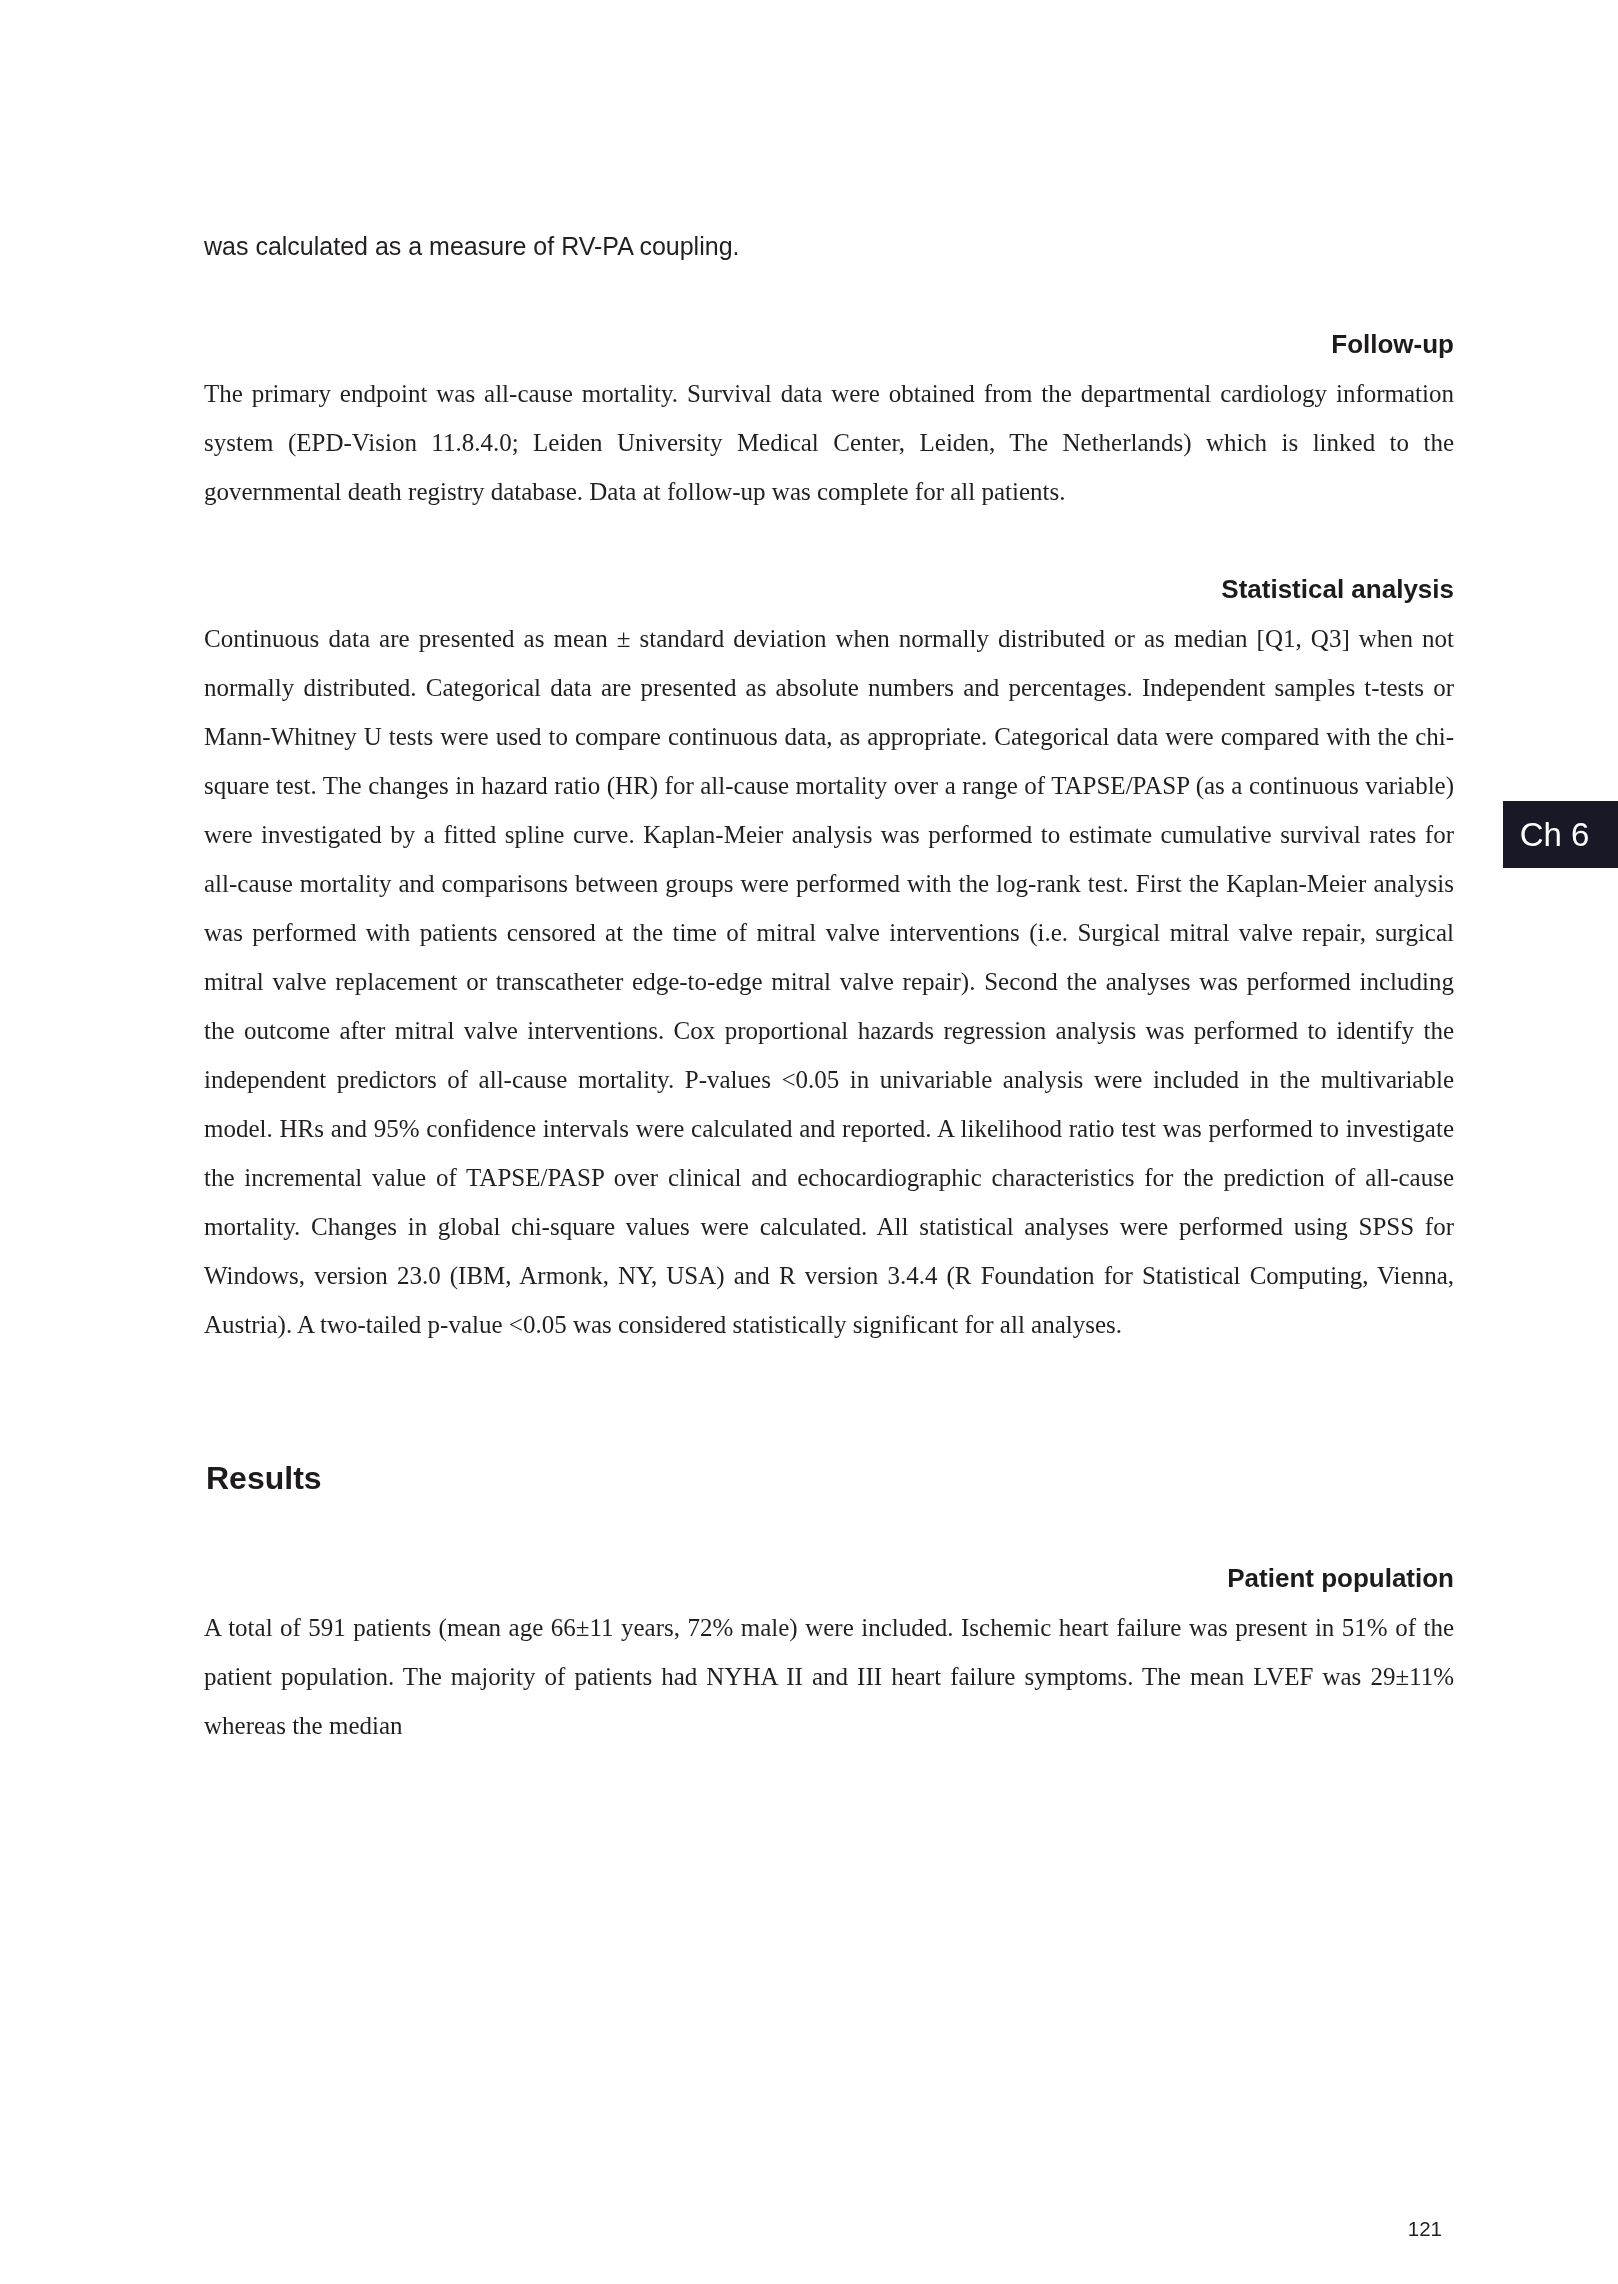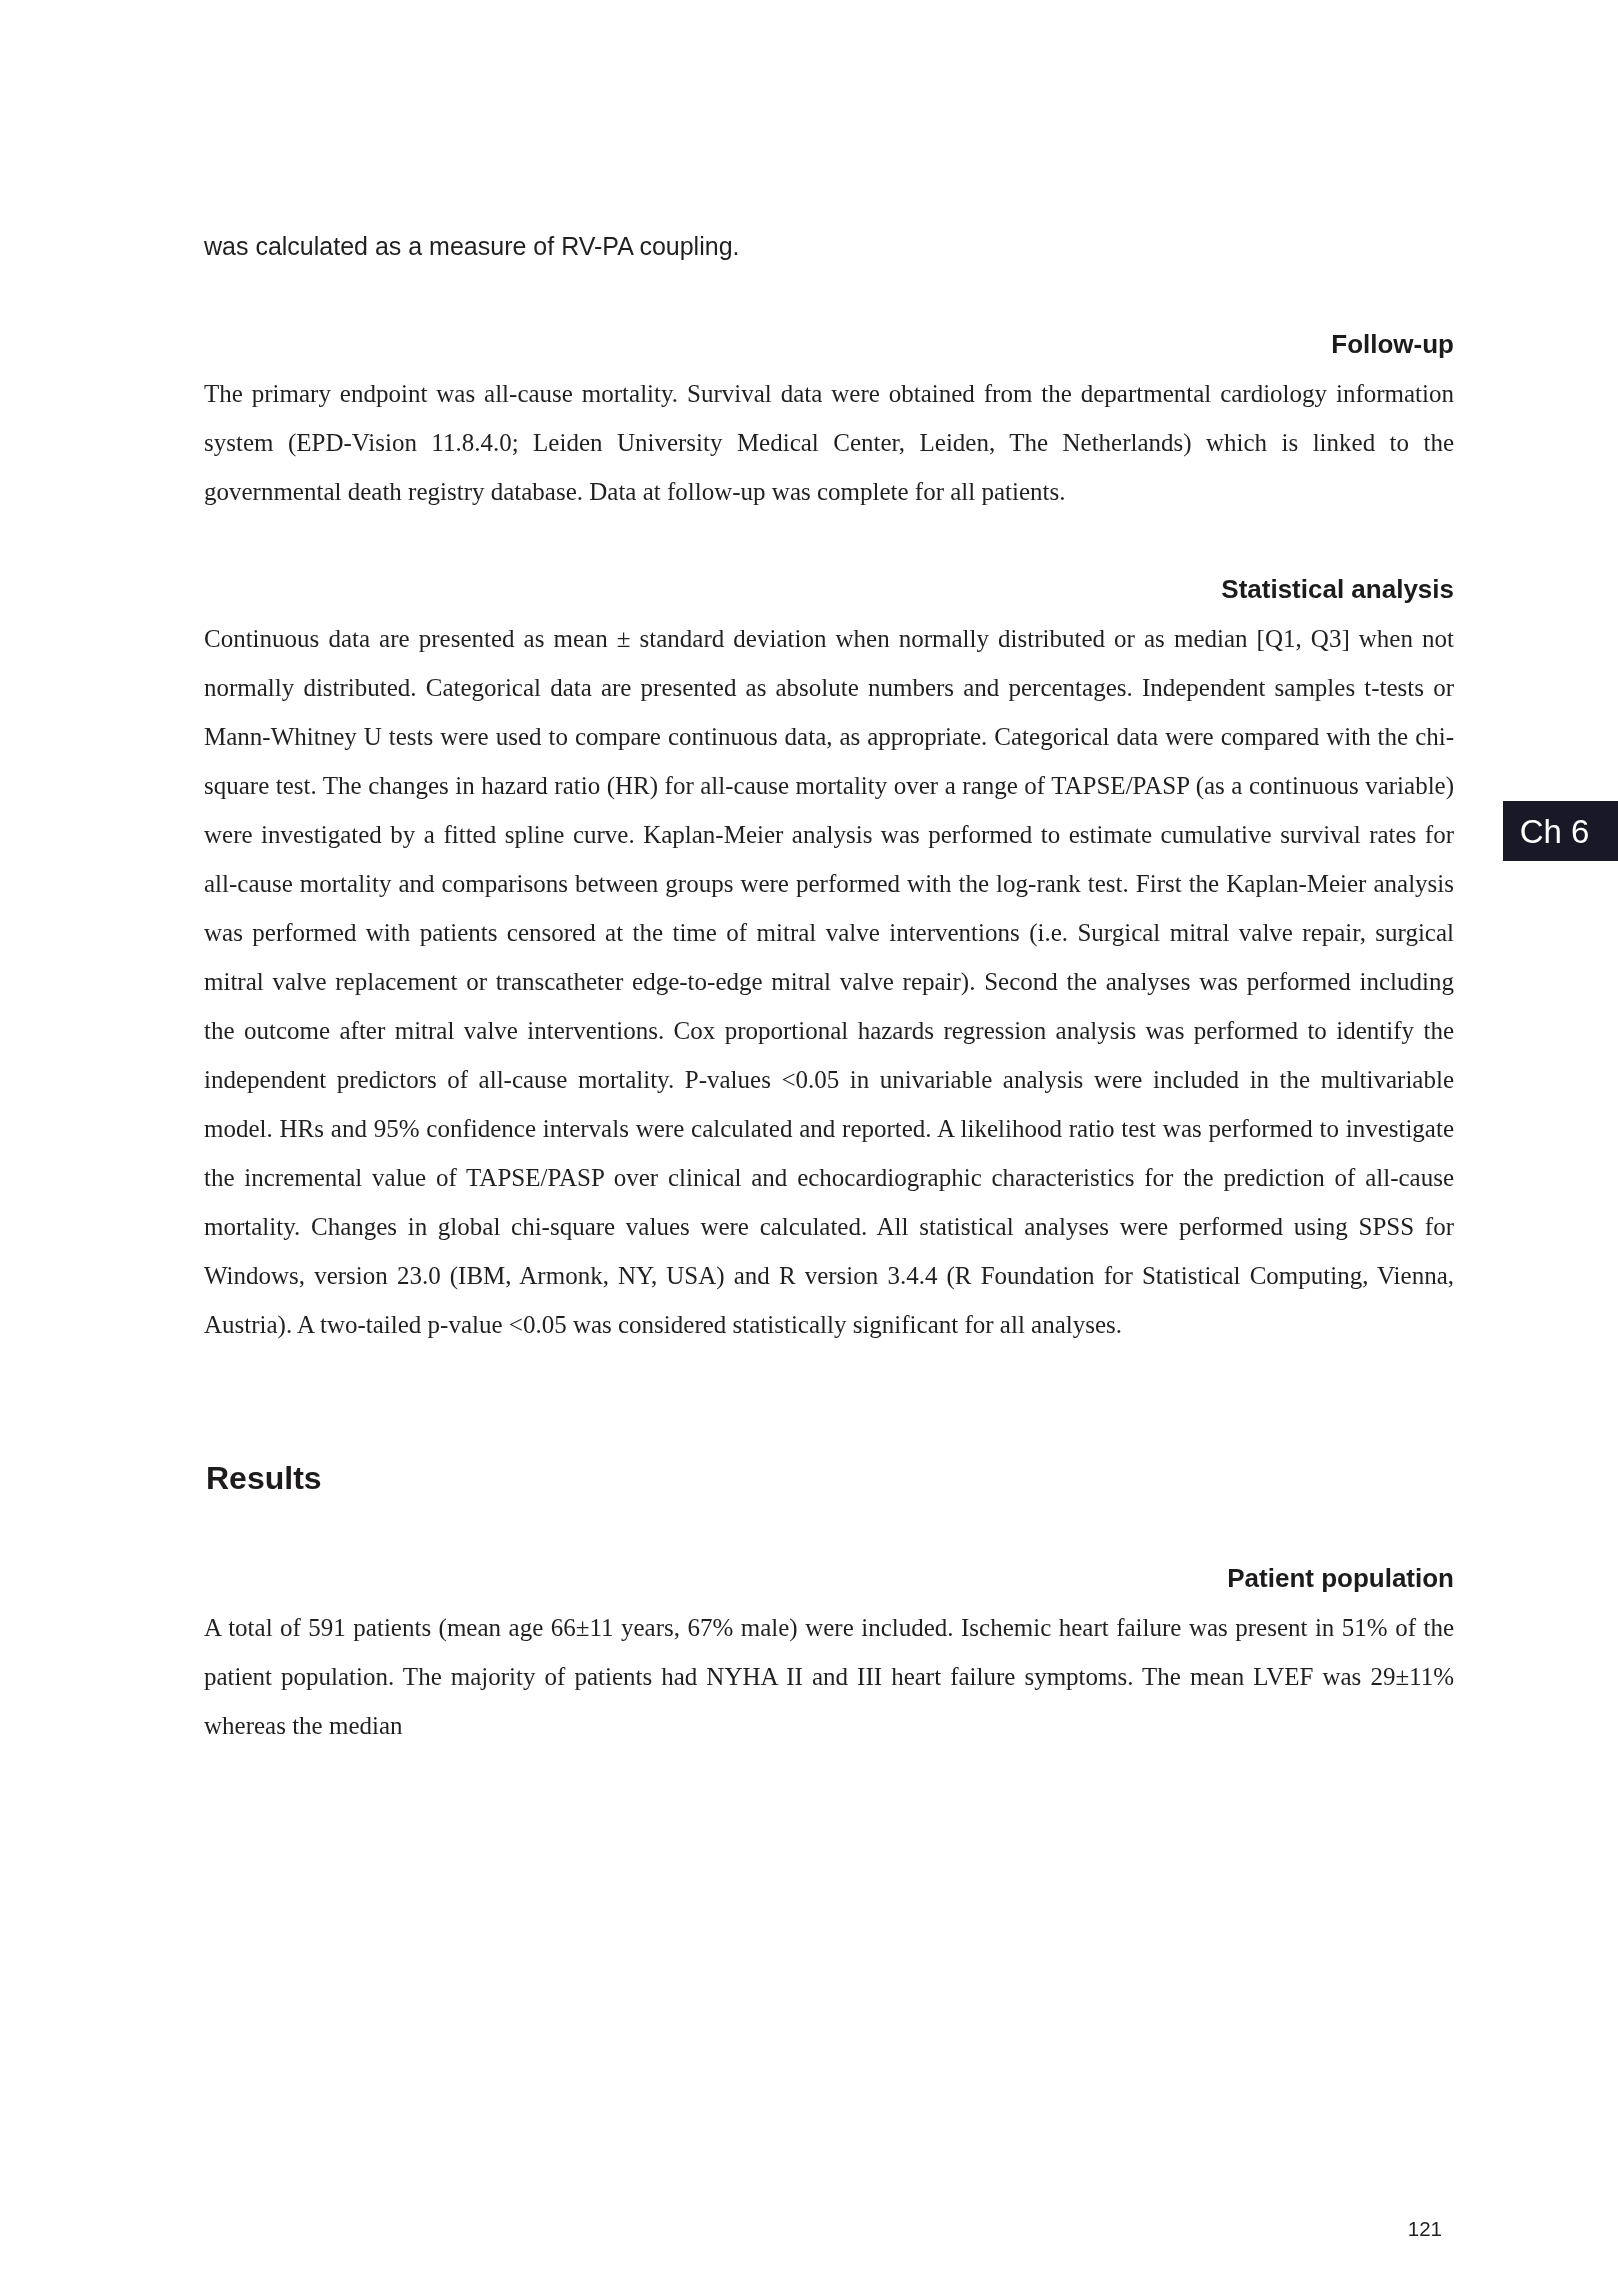--- a/index.html
+++ b/index.html
@@ -46,21 +46,21 @@
     line-height: 53px;
     font-weight: 700;
     margin: 103px 0 0 2px;
     color: #1d1b1c;
   }
   .chapter-tab {
     position: absolute;
     right: 0;
     top: 801px;
     width: 115px;
-    height: 60px;
+    height: 67px;
     background: #181826;
     color: #ffffff;
     font-size: 33px;
     line-height: 59px;
     display: flex;
     align-items: center;
     box-sizing: border-box;
     padding-left: 16.7px;
     font-weight: 400;
   }
@@ -85,20 +85,20 @@
 
     <h3 class="subheading">Follow-up</h3>
     <p class="body-text justify">The primary endpoint was all-cause mortality. Survival data were obtained from the departmental cardiology information system (EPD-Vision 11.8.4.0; Leiden University Medical Center, Leiden, The Netherlands) which is linked to the governmental death registry database. Data at follow-up was complete for all patients.</p>
 
     <h3 class="subheading">Statistical analysis</h3>
     <p class="body-text justify">Continuous data are presented as mean ± standard deviation when normally distributed or as median [Q1, Q3] when not normally distributed. Categorical data are presented as absolute numbers and percentages. Independent samples t-tests or Mann-Whitney U tests were used to compare continuous data, as appropriate. Categorical data were compared with the chi-square test. The changes in hazard ratio (HR) for all-cause mortality over a range of TAPSE/PASP (as a continuous variable) were investigated by a fitted spline curve. Kaplan-Meier analysis was performed to estimate cumulative survival rates for all-cause mortality and comparisons between groups were performed with the log-rank test. First the Kaplan-Meier analysis was performed with patients censored at the time of mitral valve interventions (i.e. Surgical mitral valve repair, surgical mitral valve replacement or transcatheter edge-to-edge mitral valve repair). Second the analyses was performed including the outcome after mitral valve interventions. Cox proportional hazards regression analysis was performed to identify the independent predictors of all-cause mortality. P-values &lt;0.05 in univariable analysis were included in the multivariable model. HRs and 95% confidence intervals were calculated and reported. A likelihood ratio test was performed to investigate the incremental value of TAPSE/PASP over clinical and echocardiographic characteristics for the prediction of all-cause mortality. Changes in global chi-square values were calculated. All statistical analyses were performed using SPSS for Windows, version 23.0 (IBM, Armonk, NY, USA) and R version 3.4.4 (R Foundation for Statistical Computing, Vienna, Austria). A two-tailed p-value &lt;0.05 was considered statistically significant for all analyses.</p>
 
     <h2 class="main-heading">Results</h2>
 
     <h3 class="subheading">Patient population</h3>
-    <p class="body-text justify">A total of 591 patients (mean age 66±11 years, 67% male) were included. Ischemic heart failure was present in 51% of the patient population. The majority of patients had NYHA II and III heart failure symptoms. The mean LVEF was 29±11% whereas the median</p>
+    <p class="body-text justify">A total of 591 patients (mean age 66±11 years, 72% male) were included. Ischemic heart failure was present in 51% of the patient population. The majority of patients had NYHA II and III heart failure symptoms. The mean LVEF was 29±11% whereas the median</p>
 
   </div>
 
   <div class="page-number">121</div>
 
 </div>
 
 
 </body></html>

